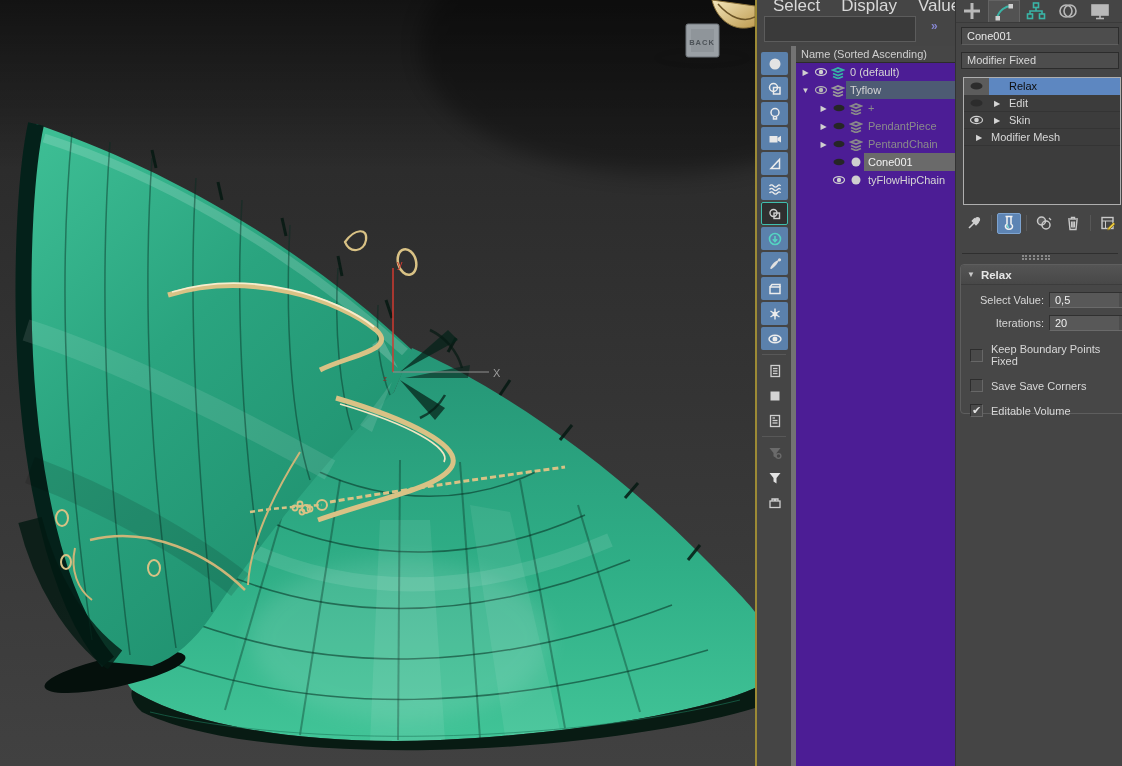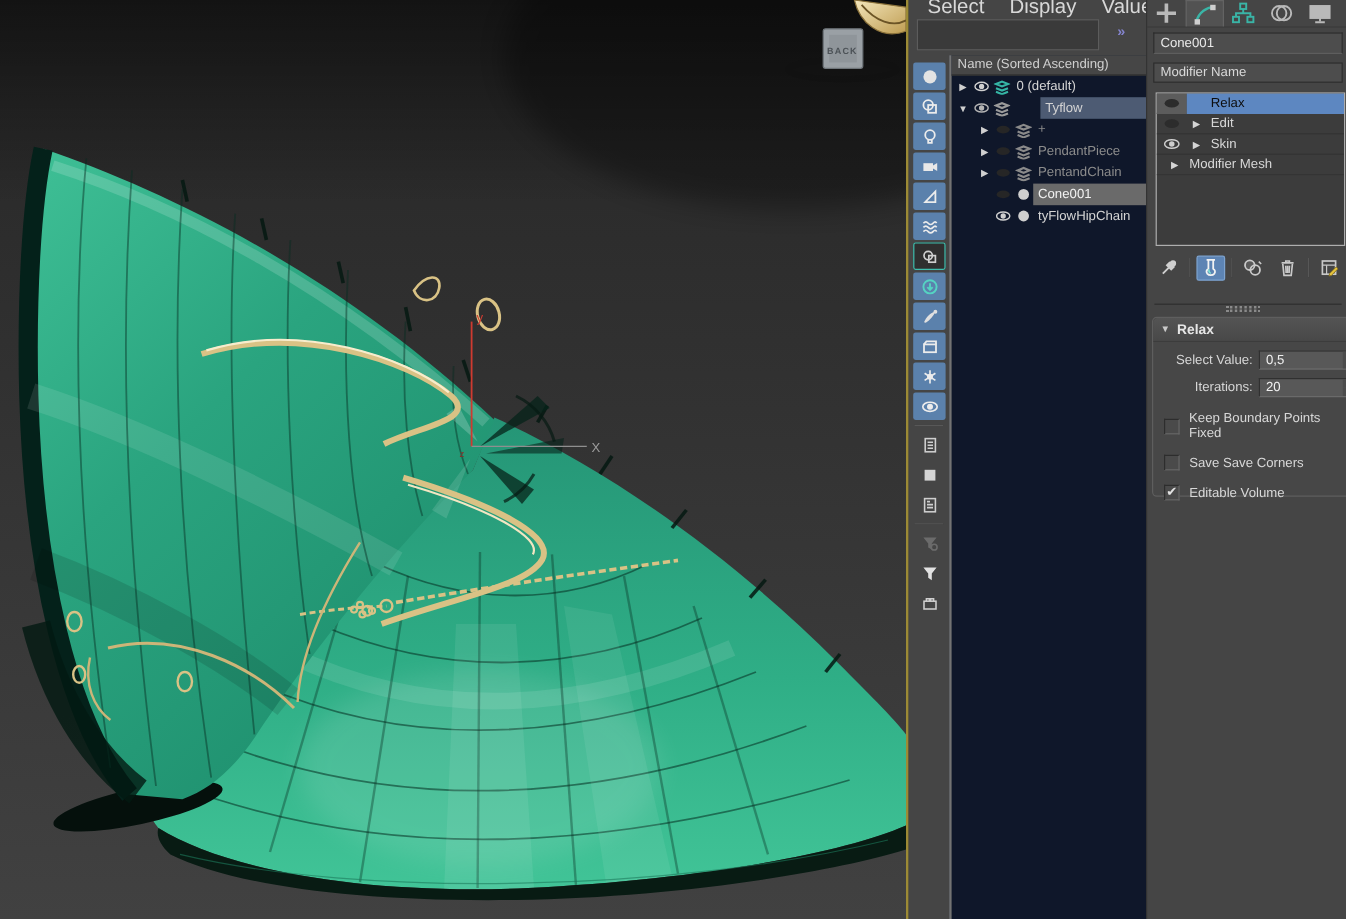--- a/index.html
+++ b/index.html
@@ -34,32 +34,32 @@
     width:27px; height:23px; margin:0 0 2px 2px; border-radius:2px;
     background:#5b81ac; display:flex; align-items:center; justify-content:center;
   }
   .tbtn.plain { background:transparent; }
   .tbtn.groupsel { background:#2f2f2f; outline:1.5px solid #3fbfae; outline-offset:-1.5px; }
   .tbtn.dim svg { opacity:.45; }
   .tb-sep { width:24px; height:1px; background:#2f2f2f; border-bottom:1px solid #585858; margin:4px 0 4px 3px; }
   
   .se-tree {
     position:absolute; left:32px; top:46px; width:164px; height:720px;
-    background:#0f172a; border-left:2px solid #737373;
+    background:#4c1d95; border-left:5px solid #737373;
   }
   .tree-header {
     height:17px; line-height:16px; padding-left:5px; background:#464646;
     border-bottom:1px solid #2c2c2c; color:#cfcfcf;
   }
   .trow { height:18px; display:flex; align-items:center; padding-left:3px; }
   .trow .arrow { width:13px; color:#d0d0d0; font-size:8px; text-align:center; flex:none; }
   .trow .cell { width:17px; flex:none; display:flex; justify-content:center; }
   .trow .lbl { flex:1; height:18px; line-height:18px; padding-left:4px; color:#d4d4d4; white-space:nowrap; overflow:hidden; }
   .trow.indent { padding-left:21px; }
-  .trow.sel .lbl { background:#4d5b73;margin-left:24px; }
+  .trow.sel .lbl { background:#4d5b73; }
   .trow.hl  .lbl { background:#6a6a6a; color:#f2f2f2; }
   .trow.dim .lbl { color:#8b8b8b; }
   
   #command-panel {
     position:absolute; left:955px; top:0; width:167px; height:766px;
     background:#454545; border-left:1px solid #333;
   }
   .cp-tabs { display:flex; height:23px; align-items:stretch; border-bottom:1px solid #3a3a3a; }
   .cp-tab { width:32px; display:flex; align-items:center; justify-content:center; }
   .cp-tab.sel { background:#525252; border:1px solid #636363; border-bottom:none; }
@@ -549,21 +549,21 @@
       <div class="cp-tab">
         <svg width="20" height="20" fill="none" stroke="#b9b9b9" stroke-width="1.6">
             <rect x="2" y="4" width="16" height="10" fill="#b9b9b9"></rect>
             <line x1="10" y1="14" x2="10" y2="17"></line>
             <line x1="6" y1="17.5" x2="14" y2="17.5"></line>
           </svg>
         </div>
     </div>
 
     <div class="cp-name">Cone001</div>
-    <div class="cp-modlist">Modifier Name</div>
+    <div class="cp-modlist">Modifier Fixed</div>
 
     <div class="cp-stack">
       <div class="srow sel">
         <span class="eyec">
           <svg width="15" height="10">
               <ellipse cx="7.5" cy="5" rx="6" ry="3.6" fill="#2c2c2c"></ellipse>
             </svg>
           </span>
         <span class="slbl">Relax</span>
       </div>

